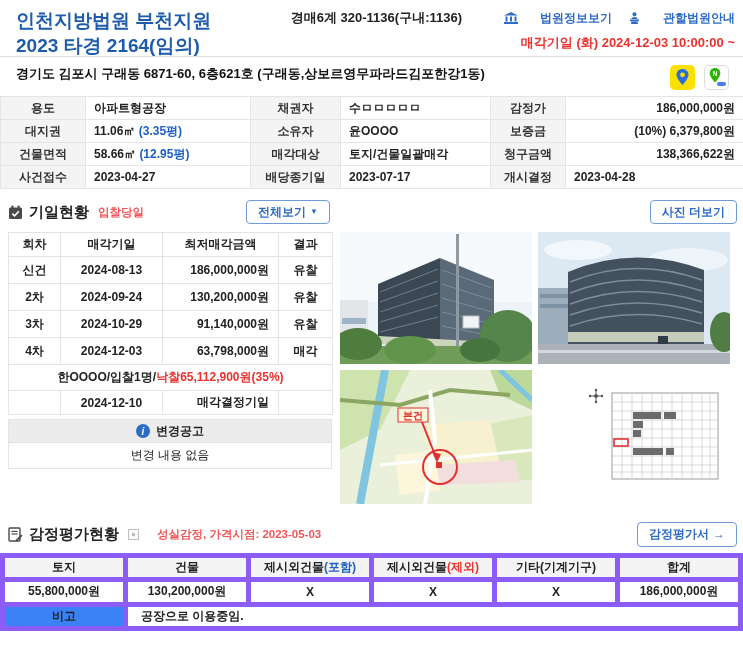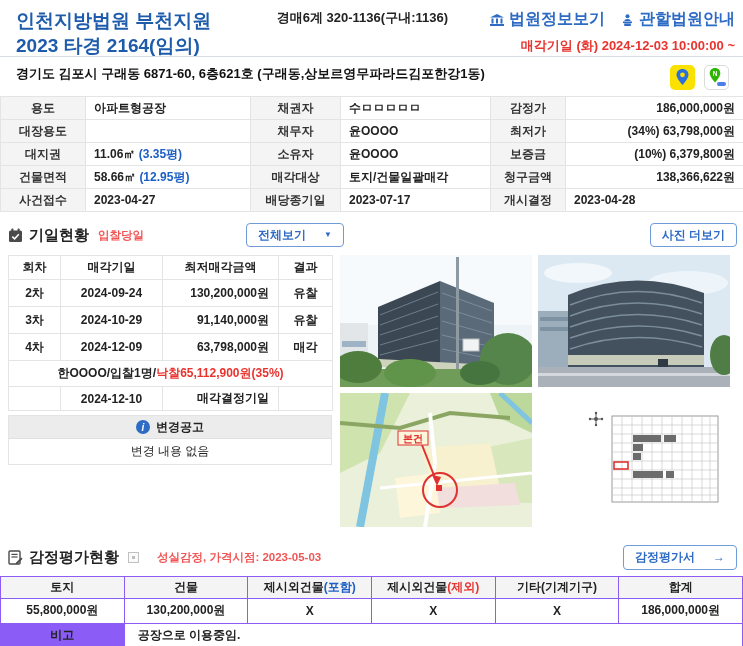--- a/index.html
+++ b/index.html
@@ -5,21 +5,21 @@
   * { box-sizing: border-box; }
   body { margin:0; background:#fff; font-family:"Liberation Sans","DejaVu Sans",sans-serif; }
   .page { width:743px; height:646px; overflow:hidden; position:relative; color:#222; font-size:12px; background:#fff; }
 
   
   .topbar { display:flex; align-items:flex-start; padding:9px 8px 6px 16px; border-bottom:1px solid #d9dee6; height:57px; }
   .court-name, .case-number { color:#1e5cab; font-weight:700; font-size:19px; line-height:1.3; }
   .topbar-right { margin-left:auto; text-align:right; }
   .topbar-row1 { display:flex; justify-content:flex-end; gap:16px; }
   .dept { font-weight:700; font-size:13px; color:#222; margin-right:26px; }
-  .toplink { display:inline-flex; align-items:center; gap:5px; color:#2e6bc4; font-weight:700; font-size:16px; cursor:pointer; }
+  .toplink { display:inline-flex; align-items:center; gap:22px; color:#2e6bc4; font-weight:700; font-size:12px; cursor:pointer; }
   .sale-date { color:#e8332e; font-weight:700; font-size:13px; margin-top:7px; }
 
   
   .address { display:flex; padding:8px 8px 6px 16px; height:39px; }
   .addr-title { font-weight:700; font-size:13px; color:#111; }
   .addr-road { margin-top:4px; font-size:11.5px; color:#333; font-weight:600; }
   .road-tag { color:#2e6bc4; font-weight:700; margin-right:5px; }
   .map-buttons { margin-left:auto; display:flex; gap:9px; padding-right:6px; }
   .map-btn { width:25px; height:25px; border-radius:5px; position:relative; cursor:pointer; flex:none; }
   .map-btn.kakao { background:#fae100; }
@@ -33,21 +33,21 @@
   .money { text-align:right; }
   .t-blue { color:#1d5fc4; }
   .t-red { color:#e8332e; }
 
   
   .section-bar { display:flex; align-items:center; padding:11px 6px 7px 8px; }
   .sec-title { font-size:15px; font-weight:700; color:#222; display:inline-flex; align-items:center; gap:6px; }
   .sec-note { color:#f25555; font-size:11.5px; font-weight:700; margin-left:9px; }
   .fold-box { width:11px; height:11px; border:1px solid #c0c0c0; background:#fafafa; display:inline-block; margin:0 2px 0 9px; position:relative; }
   .fold-box::after { content:""; position:absolute; inset:3px; background:#bdbdbd; }
-  .btn { display:inline-flex; align-items:center; gap:18px; border:1px solid #6f9bd8; color:#2e6bc4; background:#fff;
+  .btn { display:inline-flex; align-items:center; gap:4px; border:1px solid #6f9bd8; color:#2e6bc4; background:#fff;
          border-radius:4px; font-size:12px; font-weight:700; padding:4px 11px; cursor:pointer; line-height:1.2; }
   .view-all { margin-left:102px; }
   .right-btn { margin-left:auto; }
   .caret { font-size:8px; line-height:1; }
 
   
   .content-row { position:relative; height:282px; }
   .schedule-wrap { position:absolute; left:8px; top:1px; width:324px; }
   .schedule { width:324px; table-layout:fixed; }
   .schedule th, .schedule td { border:1px solid #e4e4e4; font-size:12px; font-weight:700; height:24px; padding:0 4px; color:#222; }
@@ -62,25 +62,25 @@
   .notice-body { text-align:center; height:25px; display:flex; align-items:center; justify-content:center; font-weight:400; }
   .info-icon { width:14px; height:14px; border-radius:50%; background:#2e6bc4; color:#fff; font-size:10px; font-weight:700;
                display:inline-flex; align-items:center; justify-content:center; font-style:italic; }
 
   .photo { position:absolute; cursor:pointer; }
   .photo svg { display:block; }
 
   
   .appraisal-bar { padding-top:9px; padding-bottom:6px; }
   .appraisal { width:743px; table-layout:fixed; }
-  .appraisal td { border:1px solid #8b5cf6; text-align:center; font-weight:700; font-size:12px; color:#222; }
+  .appraisal td { border:5px solid #8b5cf6; text-align:center; font-weight:700; font-size:12px; color:#222; }
   .appraisal .hdr td { background:#f4f4f4; height:22px; }
   .appraisal .vals td { height:25px; }
   .appraisal .note-row td { height:24px; }
-  .appraisal .note-row td.lbl { background:#8b5cf6; }
+  .appraisal .note-row td.lbl { background:#3b82f6; }
   .appraisal .note-row td.note-val { text-align:left; padding-left:13px; }
 
   .sec-icon { display:inline-flex; }
 </style>
 </head>
 <body>
 
 <div class="page">
 
   <header class="topbar">
@@ -152,28 +152,20 @@
     <tbody>
         <tr>
       <td class="lbl">용도</td>
       <td>아파트형공장</td>
       <td class="lbl">채권자</td>
       <td>수ㅁㅁㅁㅁㅁ</td>
       <td class="lbl">감정가</td>
       <td class="money">186,000,000원</td>
     </tr>
     <tr>
-      <td class="lbl">대장용도</td>
-      <td></td>
-      <td class="lbl">채무자</td>
-      <td>윤OOOO</td>
-      <td class="lbl">최저가</td>
-      <td class="money t-blue">(34%) 63,798,000원</td>
-    </tr>
-    <tr>
       <td class="lbl">대지권</td>
       <td><span>11.06㎡</span> <span class="t-blue">(3.35평)</span></td>
       <td class="lbl">소유자</td>
       <td>윤OOOO</td>
       <td class="lbl">보증금</td>
       <td class="money t-red">(10%) 6,379,800원</td>
     </tr>
     <tr>
       <td class="lbl">건물면적</td>
       <td><span>58.66㎡</span> <span class="t-blue">(12.95평)</span></td>
@@ -226,34 +218,40 @@
             <col style="width:54px">
           </colgroup>
         <tbody>
             <tr>
           <th>회차</th>
           <th>매각기일</th>
           <th>최저매각금액</th>
           <th>결과</th>
         </tr>
         <tr class="bid-round">
+          <td class="round">신건</td>
+          <td class="date">2024-08-13</td>
+          <td class="price">186,000,000원</td>
+          <td class="result">유찰</td>
+        </tr>
+        <tr class="bid-round">
           <td class="round">2차</td>
           <td class="date">2024-09-24</td>
           <td class="price">130,200,000원</td>
           <td class="result">유찰</td>
         </tr>
         <tr class="bid-round">
           <td class="round">3차</td>
           <td class="date">2024-10-29</td>
           <td class="price">91,140,000원</td>
           <td class="result">유찰</td>
         </tr>
         <tr class="bid-round">
           <td class="round">4차</td>
-          <td class="date">2024-12-09</td>
+          <td class="date">2024-12-03</td>
           <td class="price">63,798,000원</td>
           <td class="result t-red">매각</td>
         </tr>
         <tr class="win-row">
           <td colspan="4">
             <span>한OOOO/입찰1명/</span><span class="t-red">낙찰65,112,900원(35%)</span>
           </td>
         </tr>
         <tr class="decision-row">
           <td></td>

